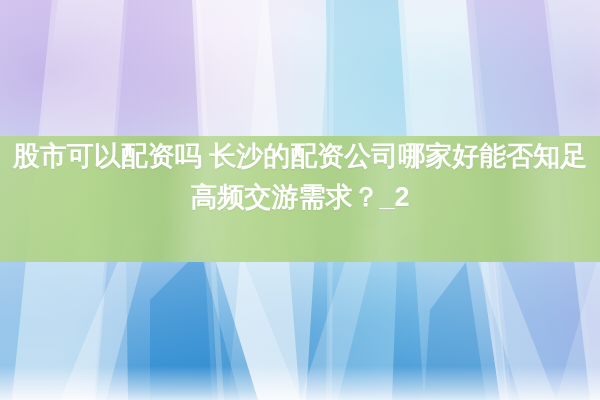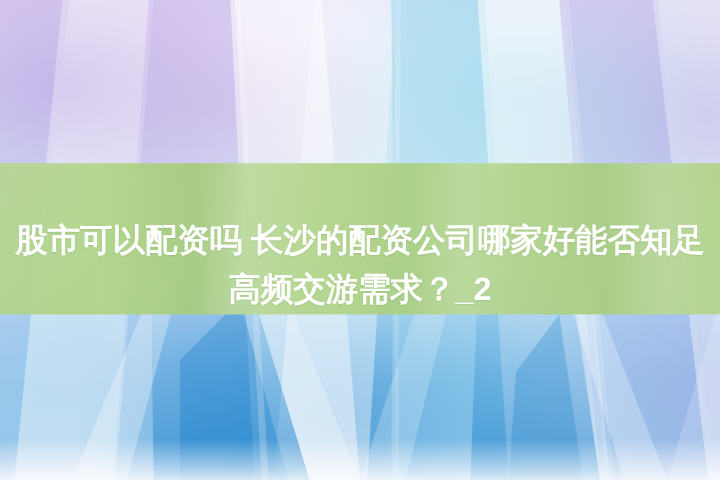--- a/index.html
+++ b/index.html
@@ -78,21 +78,21 @@
     background: linear-gradient(to right,
       rgba(168,206,126,0.92) 0%,
       rgba(176,212,134,0.92) 14%,
       rgba(166,204,124,0.92) 27%,
       rgba(180,214,140,0.92) 41%,
       rgba(170,207,128,0.92) 55%,
       rgba(178,212,138,0.92) 69%,
       rgba(168,205,126,0.92) 83%,
       rgba(176,211,134,0.92) 100%);
     display: flex;
-    align-items: flex-end;
+    align-items: flex-start;
     justify-content: center;
   }
 
   .title-band-shade {
     position: absolute;
     inset: 0;
     background:
       linear-gradient(105deg, rgba(255,255,255,0.16) 0%, rgba(255,255,255,0) 16%),
       linear-gradient(95deg, rgba(255,255,255,0) 28%, rgba(255,255,255,0.18) 34%, rgba(255,255,255,0) 42%),
       linear-gradient(92deg, rgba(255,255,255,0) 58%, rgba(255,255,255,0.14) 64%, rgba(255,255,255,0) 71%),

